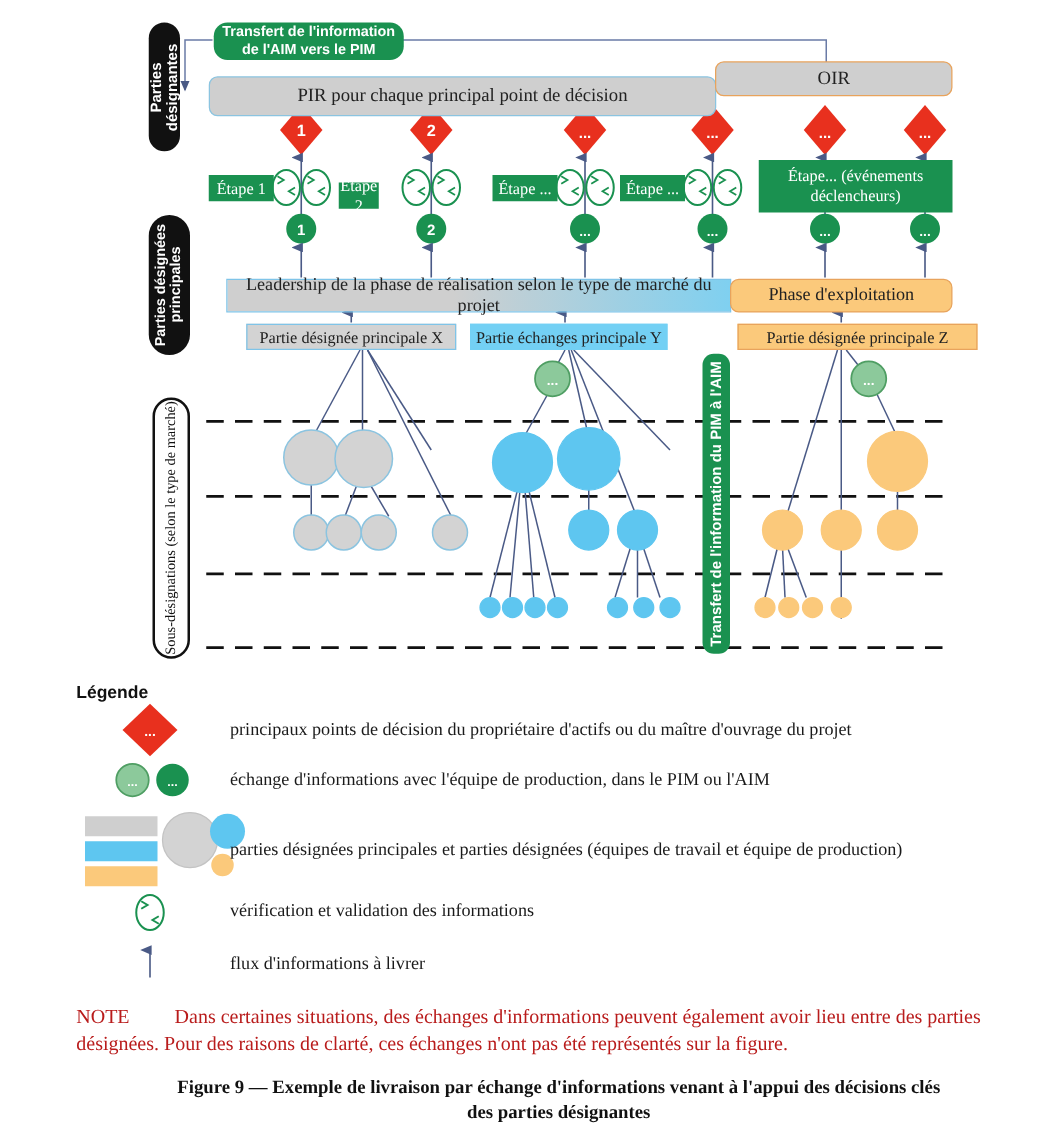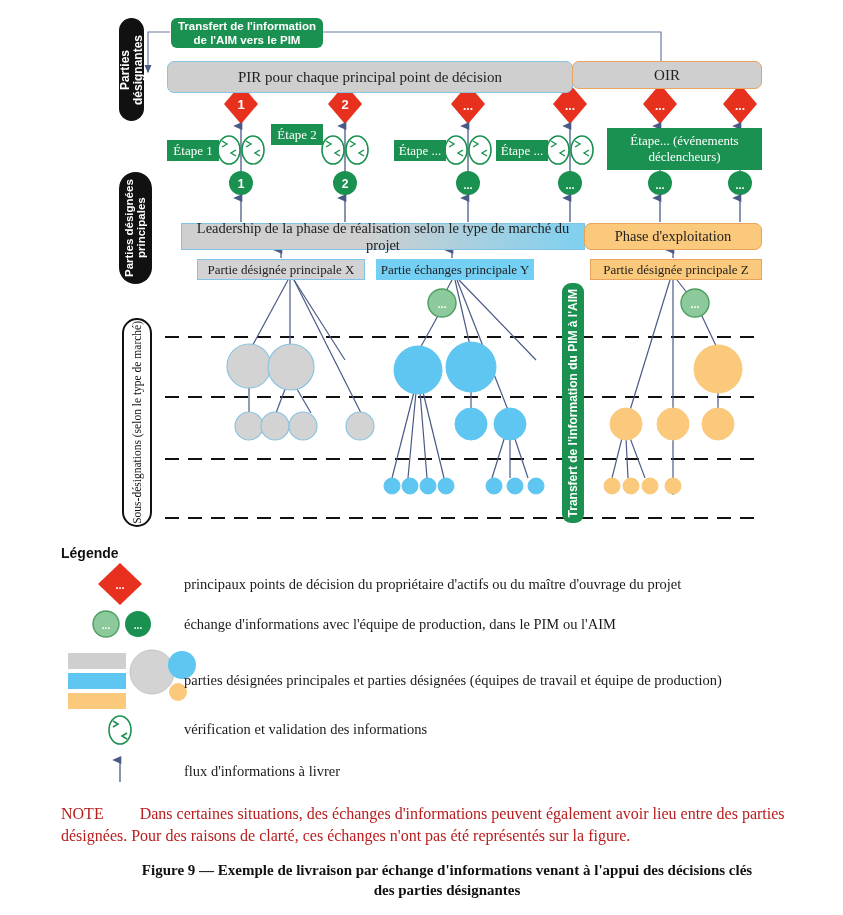--- a/index.html
+++ b/index.html
@@ -23,21 +23,21 @@
   .bar-outline{
     position:absolute;background:#ffffff;color:#111111;border:2px solid #111111;
     font-family:"Liberation Serif",serif;
     display:flex;align-items:center;justify-content:center;text-align:center;
     border-radius:22px;line-height:1.05;
   }
   .bar-outline span{writing-mode:vertical-rl;transform:rotate(180deg);display:block;}
 
   .box{position:absolute;display:flex;align-items:center;justify-content:center;
        text-align:center;box-sizing:border-box;}
-  .greenpill{background:#1a9150;color:#ffffff;border-radius:6px;
+  .greenpill{background:#1a9150;color:#ffffff;border-radius:11px;
              font-family:"Liberation Sans",sans-serif;font-weight:bold;font-size:11.5px;line-height:1.25;}
   .vgreen{background:#1a9150;color:#ffffff;border-radius:9px;
           font-family:"Liberation Sans",sans-serif;font-weight:bold;font-size:12px;}
   .vgreen span{writing-mode:vertical-rl;transform:rotate(180deg);display:block;}
 
   .pir{background:#cfcfcf;border:1.3px solid #8bc4e0;border-radius:7px;font-size:15px;color:#222;}
   .oirbox{background:#cfcfcf;border:1.3px solid #e8a35c;border-radius:7px;font-size:15px;color:#222;}
   .leadbox{border:1.3px solid #7fc4e8;border-radius:0;font-size:14.5px;color:#222;
            background:linear-gradient(to right,#cfcfcf 0%,#cfcfcf 45%,#7fd0f0 100%);}
   .phasebox{background:#fbc97b;border:1.3px solid #e8a35c;border-radius:7px;font-size:14.5px;color:#222;}
@@ -285,28 +285,28 @@
   <div class="box greenpill" style="left:171px;top:18px;width:152px;height:30px;">
     <span>Transfert de l'information de l'AIM vers le PIM</span>
   </div>
   <div class="vgreen box" style="left:562px;top:283px;width:22px;height:240px;">
     <span>Transfert de l'information du PIM à l'AIM</span>
   </div>
 
   <div class="box pir" style="left:167px;top:61px;width:406px;height:32px;">
     <span>PIR pour chaque principal point de décision</span>
   </div>
-  <div class="box oirbox" style="left:572px;top:61px;width:190px;height:28px;">
+  <div class="box oirbox" style="left:572px;top:49px;width:190px;height:28px;">
     <span>OIR</span>
   </div>
 
   <div class="box etape" style="left:167px;top:140px;width:52px;height:21px;">
     <span>Étape 1</span>
   </div>
-  <div class="box etape" style="left:271px;top:124px;width:52px;height:21px;">
+  <div class="box etape" style="left:271px;top:146px;width:32px;height:21px;">
     <span>Étape 2</span>
   </div>
   <div class="box etape" style="left:394px;top:140px;width:52px;height:21px;">
     <span>Étape ...</span>
   </div>
   <div class="box etape" style="left:496px;top:140px;width:52px;height:21px;">
     <span>Étape ...</span>
   </div>
   <div class="box etape" style="left:607px;top:128px;width:155px;height:42px;line-height:1.25;">
     <span>Étape... (événements déclencheurs)</span>
@@ -318,21 +318,21 @@
   <div class="box phasebox" style="left:584px;top:223px;width:178px;height:27px;">
     <span>Phase d'exploitation</span>
   </div>
 
   <div class="box partyX" style="left:197px;top:259px;width:168px;height:21px;">
     <span>Partie désignée principale X</span>
   </div>
   <div class="box partyY" style="left:376px;top:259px;width:158px;height:21px;">
     <span>Partie échanges principale Y</span>
   </div>
-  <div class="box partyZ" style="left:590px;top:259px;width:172px;height:21px;text-align:center;">
+  <div class="box partyZ" style="left:590px;top:259px;width:192px;height:21px;text-align:center;">
     <span>Partie désignée principale Z</span>
   </div>
 
   <div class="legend-title" style="left:61px;top:545px;text-align:right;">Légende</div>
 
   <div class="legend-text" style="left:184px;top:576px;">principaux points de décision du propriétaire d'actifs ou du maître d'ouvrage du projet</div>
   <div class="legend-text" style="left:184px;top:616px;">échange d'informations avec l'équipe de production, dans le PIM ou l'AIM</div>
   <div class="legend-text" style="left:184px;top:672px;">parties désignées principales et parties désignées (équipes de travail et équipe de production)</div>
   <div class="legend-text" style="left:184px;top:721px;">vérification et validation des informations</div>
   <div class="legend-text" style="left:184px;top:763px;">flux d'informations à livrer</div>

